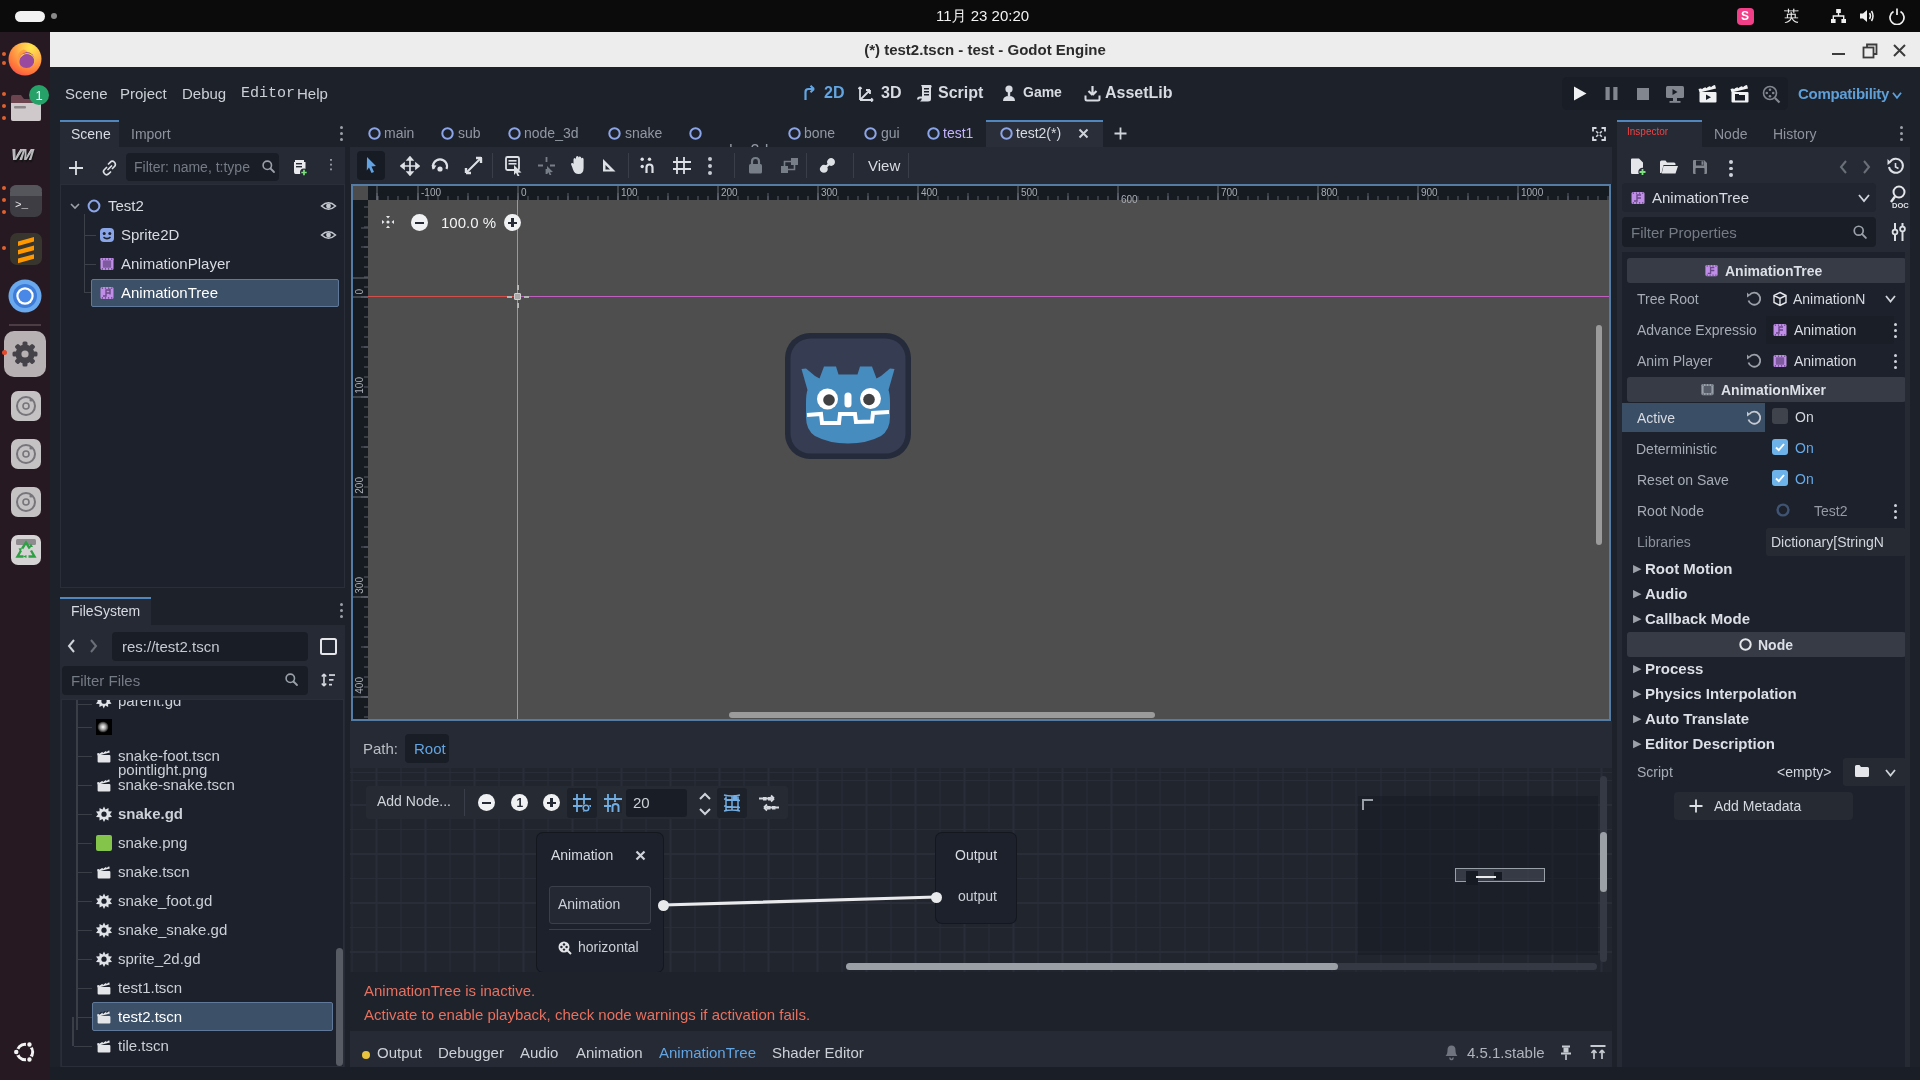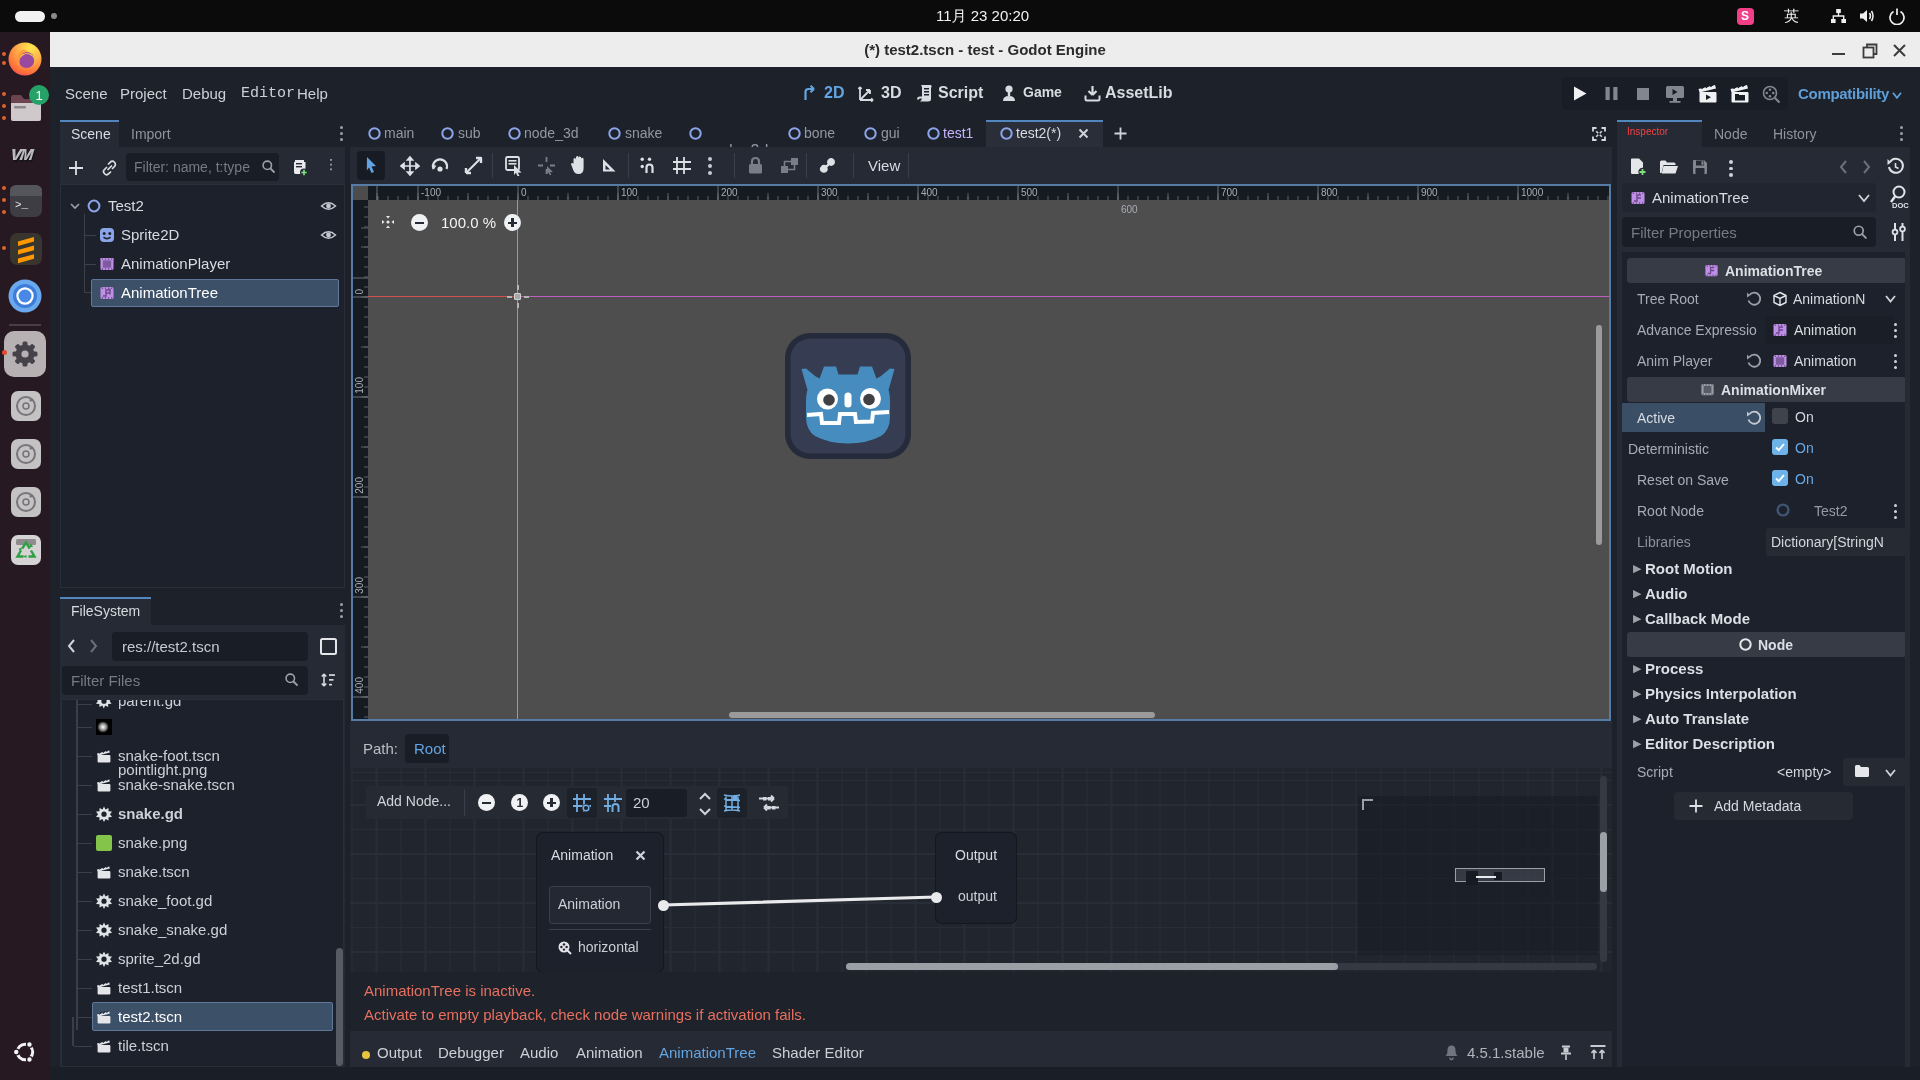--- a/index.html
+++ b/index.html
@@ -587,21 +587,21 @@
     <div class="abs" style="left:15px;top:10px;width:1241px;height:4px;background:repeating-linear-gradient(90deg,#596069 0 1px,transparent 1px 10px);background-position-x:9.5px;"></div>
     <div class="abs" style="left:15px;top:7px;width:1241px;height:7px;background:repeating-linear-gradient(90deg,#596069 0 1px,transparent 1px 50px);background-position-x:49.5px;"></div>
     <div class="abs" style="left:15px;top:0px;width:1241px;height:14px;background:repeating-linear-gradient(90deg,#6a7078 0 1px,transparent 1px 100px);background-position-x:49.5px;"></div>
     <div class="abs txt" style="left:68px;top:1px;color:#a8adb5;font-size:10px;">-100</div>
     <div class="abs txt" style="left:168px;top:1px;color:#a8adb5;font-size:10px;">0</div>
     <div class="abs txt" style="left:268px;top:1px;color:#a8adb5;font-size:10px;">100</div>
     <div class="abs txt" style="left:368px;top:1px;color:#a8adb5;font-size:10px;">200</div>
     <div class="abs txt" style="left:468px;top:1px;color:#a8adb5;font-size:10px;">300</div>
     <div class="abs txt" style="left:568px;top:1px;color:#a8adb5;font-size:10px;">400</div>
     <div class="abs txt" style="left:668px;top:1px;color:#a8adb5;font-size:10px;">500</div>
-    <div class="abs txt" style="left:768px;top:18px;color:#a8adb5;font-size:10px;text-align:right;">600</div>
+    <div class="abs txt" style="left:768px;top:8px;color:#a8adb5;font-size:10px;text-align:right;">600</div>
     <div class="abs txt" style="left:868px;top:1px;color:#a8adb5;font-size:10px;">700</div>
     <div class="abs txt" style="left:968px;top:1px;color:#a8adb5;font-size:10px;">800</div>
     <div class="abs txt" style="left:1068px;top:1px;color:#a8adb5;font-size:10px;">900</div>
     <div class="abs txt" style="left:1168px;top:1px;color:#a8adb5;font-size:10px;">1000</div>
 
     <div class="abs" style="left:11px;top:14px;width:4px;height:519px;background:repeating-linear-gradient(180deg,#596069 0 1px,transparent 1px 10px);background-position-y:6.5px;"></div>
     <div class="abs" style="left:8px;top:14px;width:7px;height:519px;background:repeating-linear-gradient(180deg,#596069 0 1px,transparent 1px 50px);background-position-y:46.5px;"></div>
     <div class="abs" style="left:0;top:14px;width:15px;height:519px;background:repeating-linear-gradient(180deg,#6a7078 0 1px,transparent 1px 100px);background-position-y:96.5px;"></div>
     <div class="abs txt" style="left:1px;top:103px;color:#a8adb5;font-size:10px;writing-mode:vertical-rl;transform:rotate(180deg);">0</div>
     <div class="abs txt" style="left:1px;top:191px;color:#a8adb5;font-size:10px;writing-mode:vertical-rl;transform:rotate(180deg);">100</div>
@@ -737,21 +737,21 @@
     <div class="abs" style="left:1126px;top:107.5px;width:20px;height:2px;background:#e9eaec;"></div>
 
     <div class="abs" style="left:1250px;top:8px;width:7px;height:186px;background:#343943;border-radius:4px;"></div>
     <div class="abs" style="left:1250px;top:64px;width:7px;height:60px;background:#9aa0a6;border-radius:4px;"></div>
     <div class="abs" style="left:496px;top:195px;width:751px;height:7px;background:#343943;border-radius:4px;"></div>
     <div class="abs" style="left:496px;top:195px;width:492px;height:7px;background:#9aa0a6;border-radius:4px;"></div>
   </div>
 
   <div class="abs" style="left:350px;top:972px;width:1262px;height:59px;background:#1d222b;"></div>
   <div class="abs txt" style="left:364px;top:982px;color:#e8705f;font-size:15px;">AnimationTree is inactive.</div>
-  <div class="abs txt" style="left:364px;top:1006px;color:#e8705f;font-size:15px;">Activate to empty playback, check node warnings if activation fails.</div>
+  <div class="abs txt" style="left:364px;top:1006px;color:#e8705f;font-size:15px;">Activate to enable playback, check node warnings if activation fails.</div>
 
   <div class="abs" style="left:350px;top:1031px;width:1262px;height:36px;background:#262a34;"></div>
   <div class="abs" style="left:362px;top:1051px;width:8px;height:8px;border-radius:4px;background:#e8c33e;"></div>
   <div class="abs txt" style="left:377px;top:1044px;color:#ccd0d7;font-size:15px;">Output</div>
   <div class="abs txt" style="left:438px;top:1044px;color:#ccd0d7;font-size:15px;">Debugger</div>
   <div class="abs txt" style="left:520px;top:1044px;color:#ccd0d7;font-size:15px;">Audio</div>
   <div class="abs txt" style="left:576px;top:1044px;color:#ccd0d7;font-size:15px;">Animation</div>
   <div class="abs txt" style="left:659px;top:1044px;color:#63a5e2;font-size:15px;">AnimationTree</div>
   <div class="abs txt" style="left:772px;top:1044px;color:#ccd0d7;font-size:15px;">Shader Editor</div>
   <svg class="abs" style="left:1443px;top:1044px;" width="17" height="17" viewBox="0 0 17 17">
@@ -932,21 +932,21 @@
 
     <div class="abs" style="left:0px;top:151px;width:143px;height:29px;background:#3a4e66;"></div>
     <div class="abs txt" style="left:15px;top:158px;color:#d8dbe1;font-size:14px;">Active</div>
     <svg class="abs" style="left:124px;top:158px;" width="16" height="16" viewBox="0 0 16 16">
         <path d="M3.5 4 A6 6 0 1 1 2.5 9.5" stroke="#c6cad1" stroke-width="1.8" fill="none"></path>
         <path d="M1 1.5 L4 4.5 L1 6.5 Z" fill="#c6cad1"></path>
       </svg>
     <div class="abs" style="left:150px;top:156px;width:16px;height:16px;background:#3f434c;border-radius:3px;"></div>
     <div class="abs txt" style="left:173px;top:157px;color:#d2d6dd;font-size:14px;">On</div>
 
-    <div class="abs txt" style="left:6px;top:189px;color:#a6acb6;font-size:14px;">Deterministic</div>
+    <div class="abs txt" style="left:14px;top:189px;color:#a6acb6;font-size:14px;">Deterministic</div>
     <div class="abs" style="left:150px;top:187px;width:16px;height:16px;background:#6db3ea;border-radius:3px;"></div>
     <svg class="abs" style="left:152px;top:189px;" width="12" height="12" viewBox="0 0 12 12">
         <path d="M2 6.5 L4.8 9.2 L10 3" stroke="#fff" stroke-width="1.9" fill="none"></path>
       </svg>
     <div class="abs txt" style="left:173px;top:188px;color:#66a9e6;font-size:14px;">On</div>
 
     <div class="abs txt" style="left:15px;top:220px;color:#a6acb6;font-size:14px;">Reset on Save</div>
     <div class="abs" style="left:150px;top:218px;width:16px;height:16px;background:#6db3ea;border-radius:3px;"></div>
     <svg class="abs" style="left:152px;top:220px;" width="12" height="12" viewBox="0 0 12 12">
         <path d="M2 6.5 L4.8 9.2 L10 3" stroke="#fff" stroke-width="1.9" fill="none"></path>

